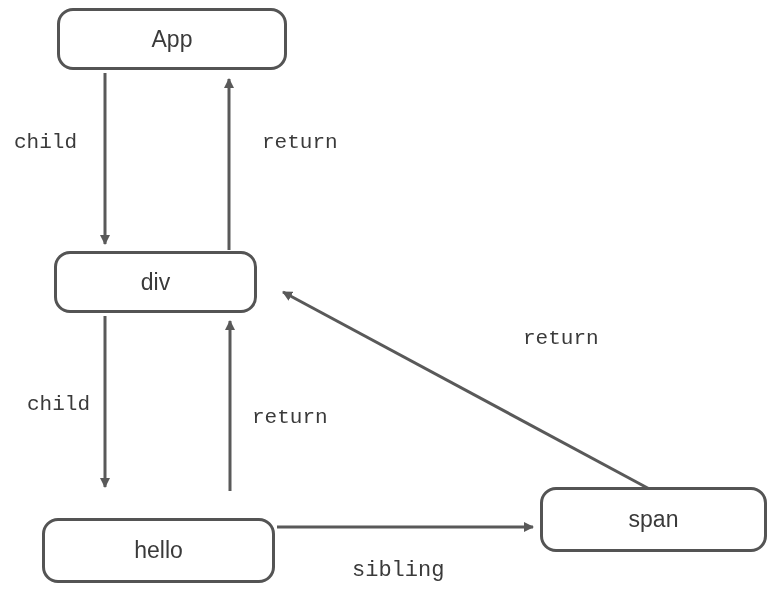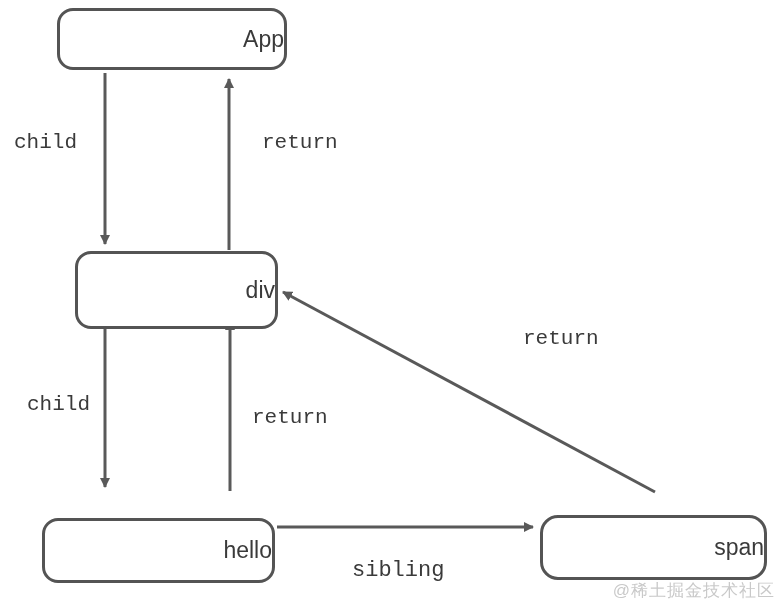--- a/index.html
+++ b/index.html
@@ -27,29 +27,29 @@
     stroke-width: 3;
   }
   .node {
     position: absolute;
     box-sizing: border-box;
     border: 3px solid #545454;
     border-radius: 16px;
     background: #ffffff;
     display: flex;
     align-items: center;
-    justify-content: flex-end;
+    justify-content: center;
     color: #3a3a3a;
     font-size: 23px;
     line-height: 1;
   }
   .node-app   { left: 57px;  top: 8px;   width: 230px; height: 62px; }
-  .node-div   { left: 75px;  top: 251px; width: 203px; height: 78px; }
+  .node-div   { left: 54px;  top: 251px; width: 203px; height: 62px; }
   .node-hello { left: 42px;  top: 494px; width: 233px; height: 65px; margin-top: 24px; }
-  .node-span  { left: 540px; top: 515px; width: 227px; height: 65px; border-radius: 18px; }
+  .node-span  { left: 540px; top: 487px; width: 227px; height: 65px; }
   .edge-label {
     position: absolute;
     color: #3a3a3a;
     font-size: 21px;
     line-height: 1.1;
     white-space: nowrap;
     font-family: Liberation Mono, monospace;
   }
   .lbl-child-1  { left: 14px;  top: 131px; }
   .lbl-return-1 { left: 262px; top: 131px; }
@@ -104,15 +104,14 @@
     <span>span</span>
   </div>
 
   <div class="edge-label lbl-child-1">child</div>
   <div class="edge-label lbl-return-1">return</div>
   <div class="edge-label lbl-child-2">child</div>
   <div class="edge-label lbl-return-2">return</div>
   <div class="edge-label lbl-sibling">sibling</div>
   <div class="edge-label lbl-return-3">return</div>
 
-  <div class="watermark">@稀土掘金技术社区</div>
 
 </div>
 
 </body></html>

